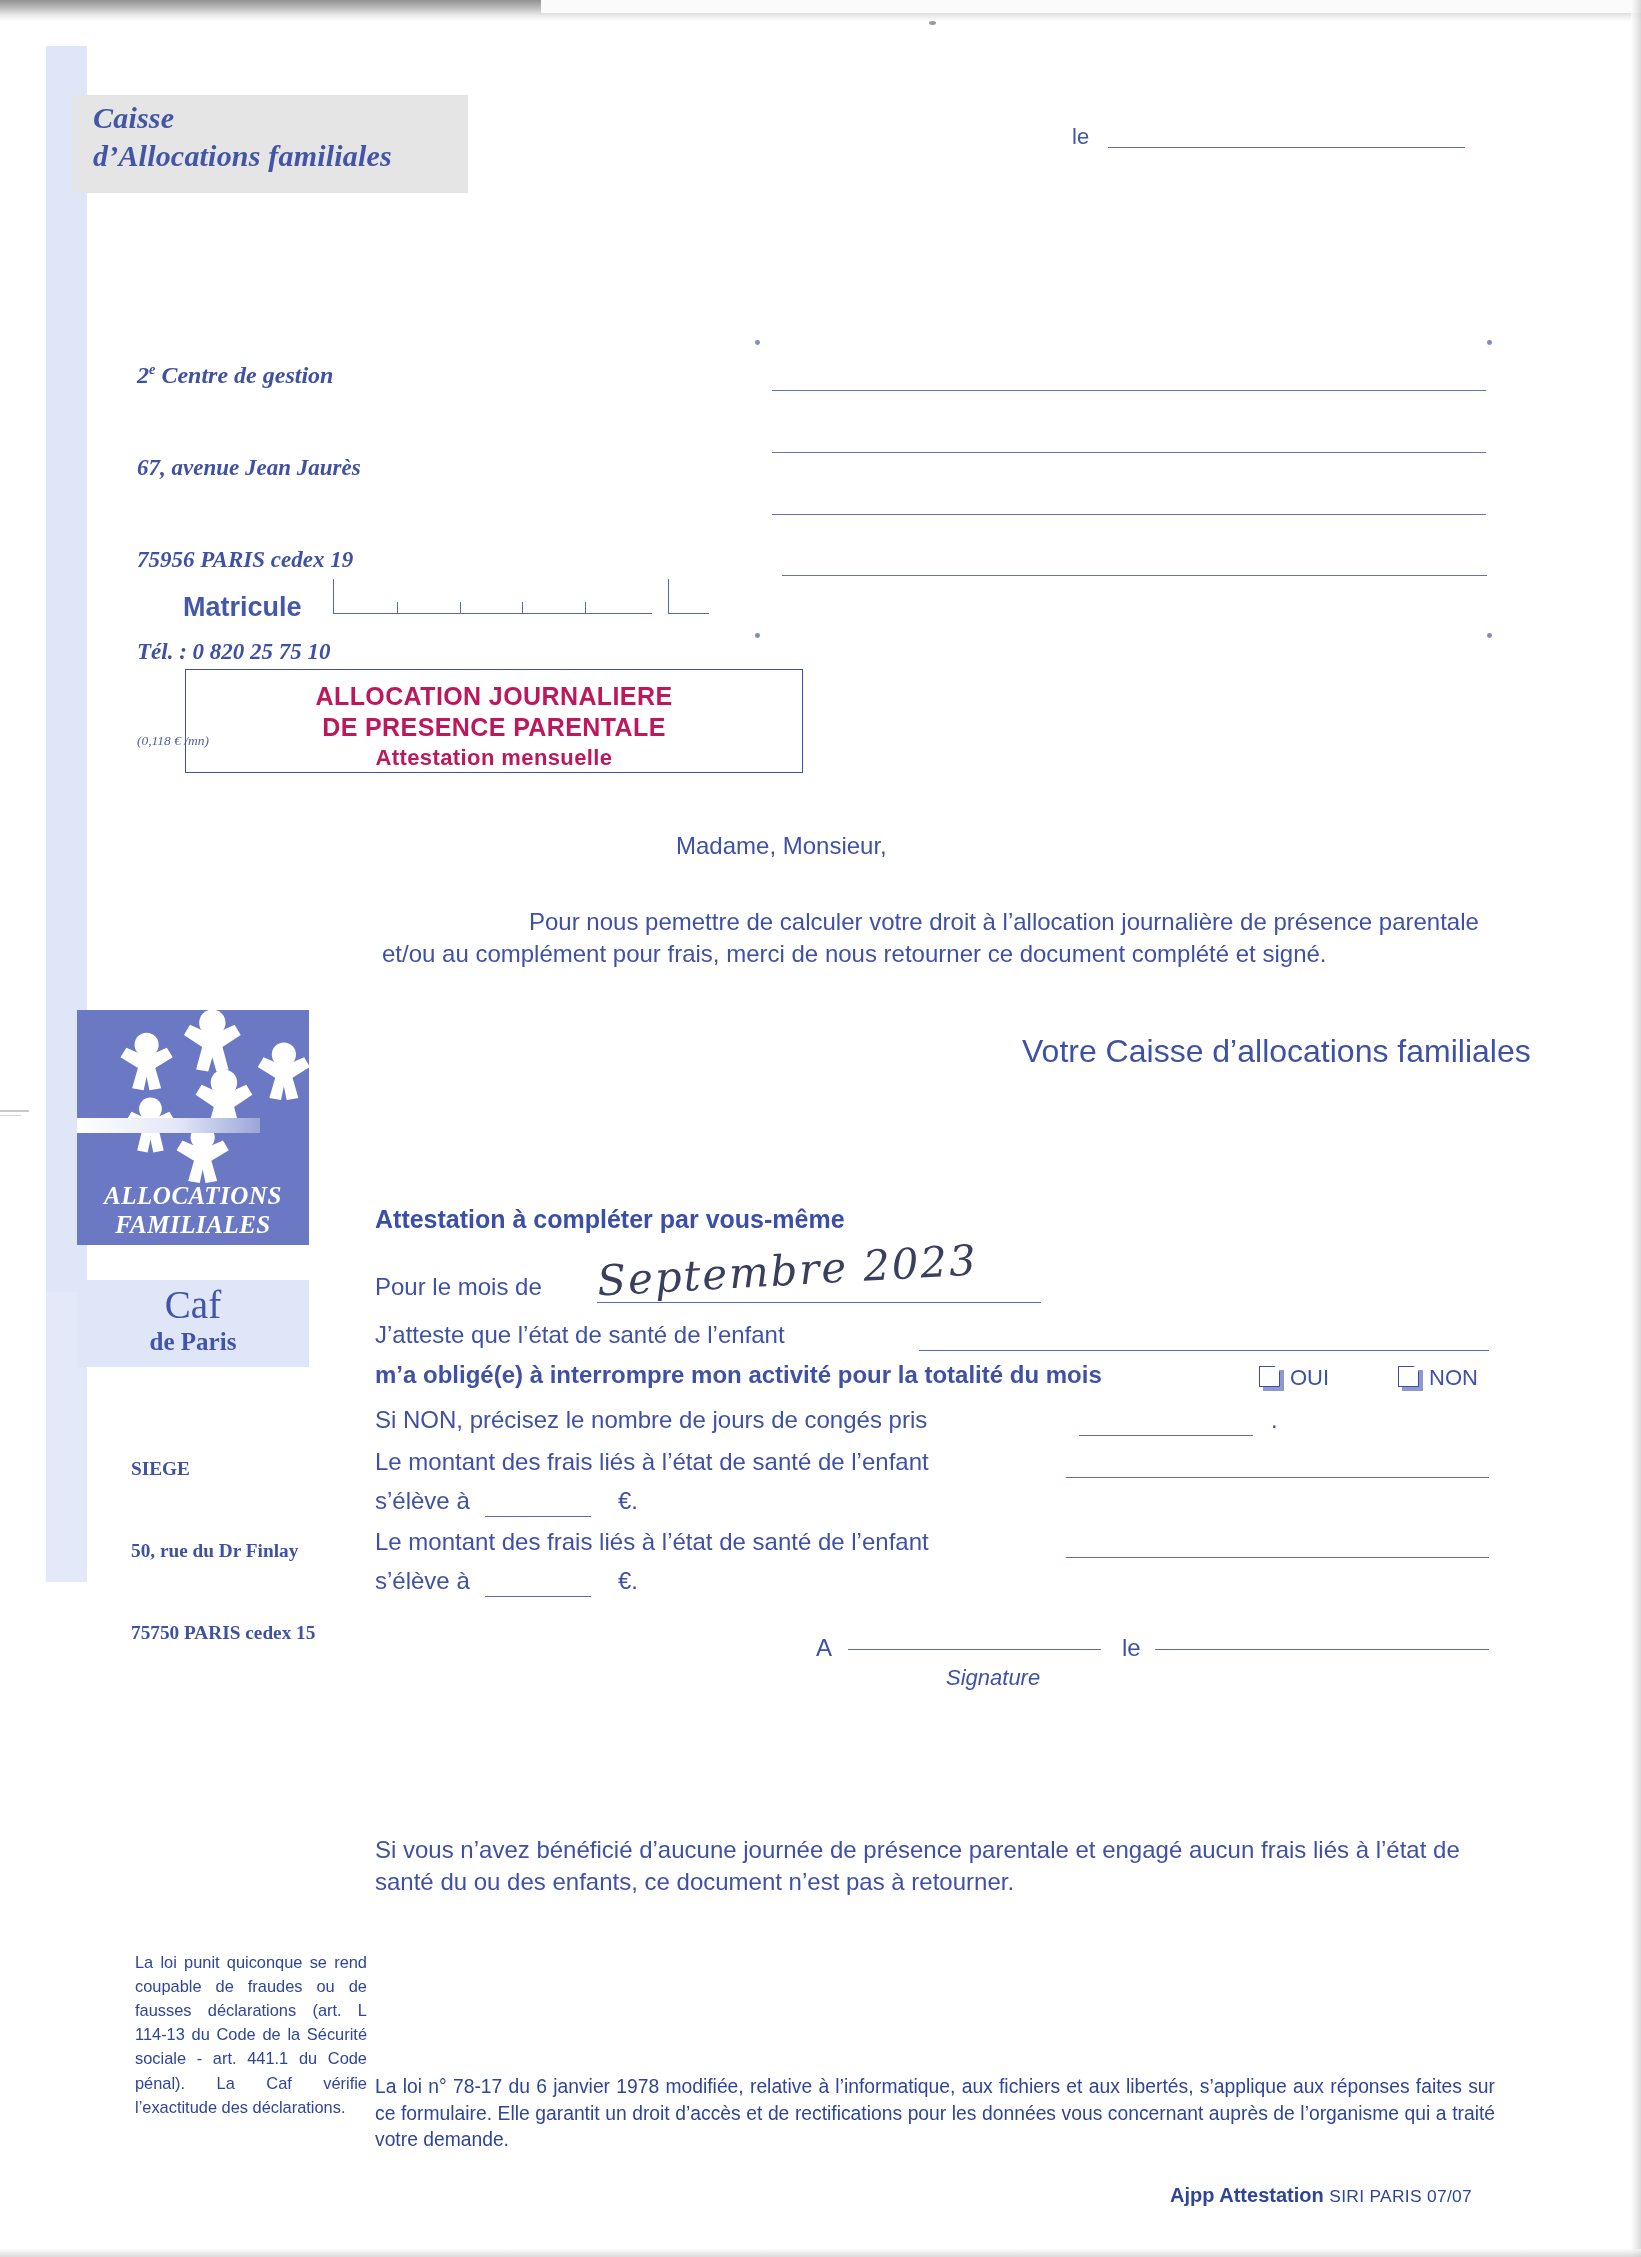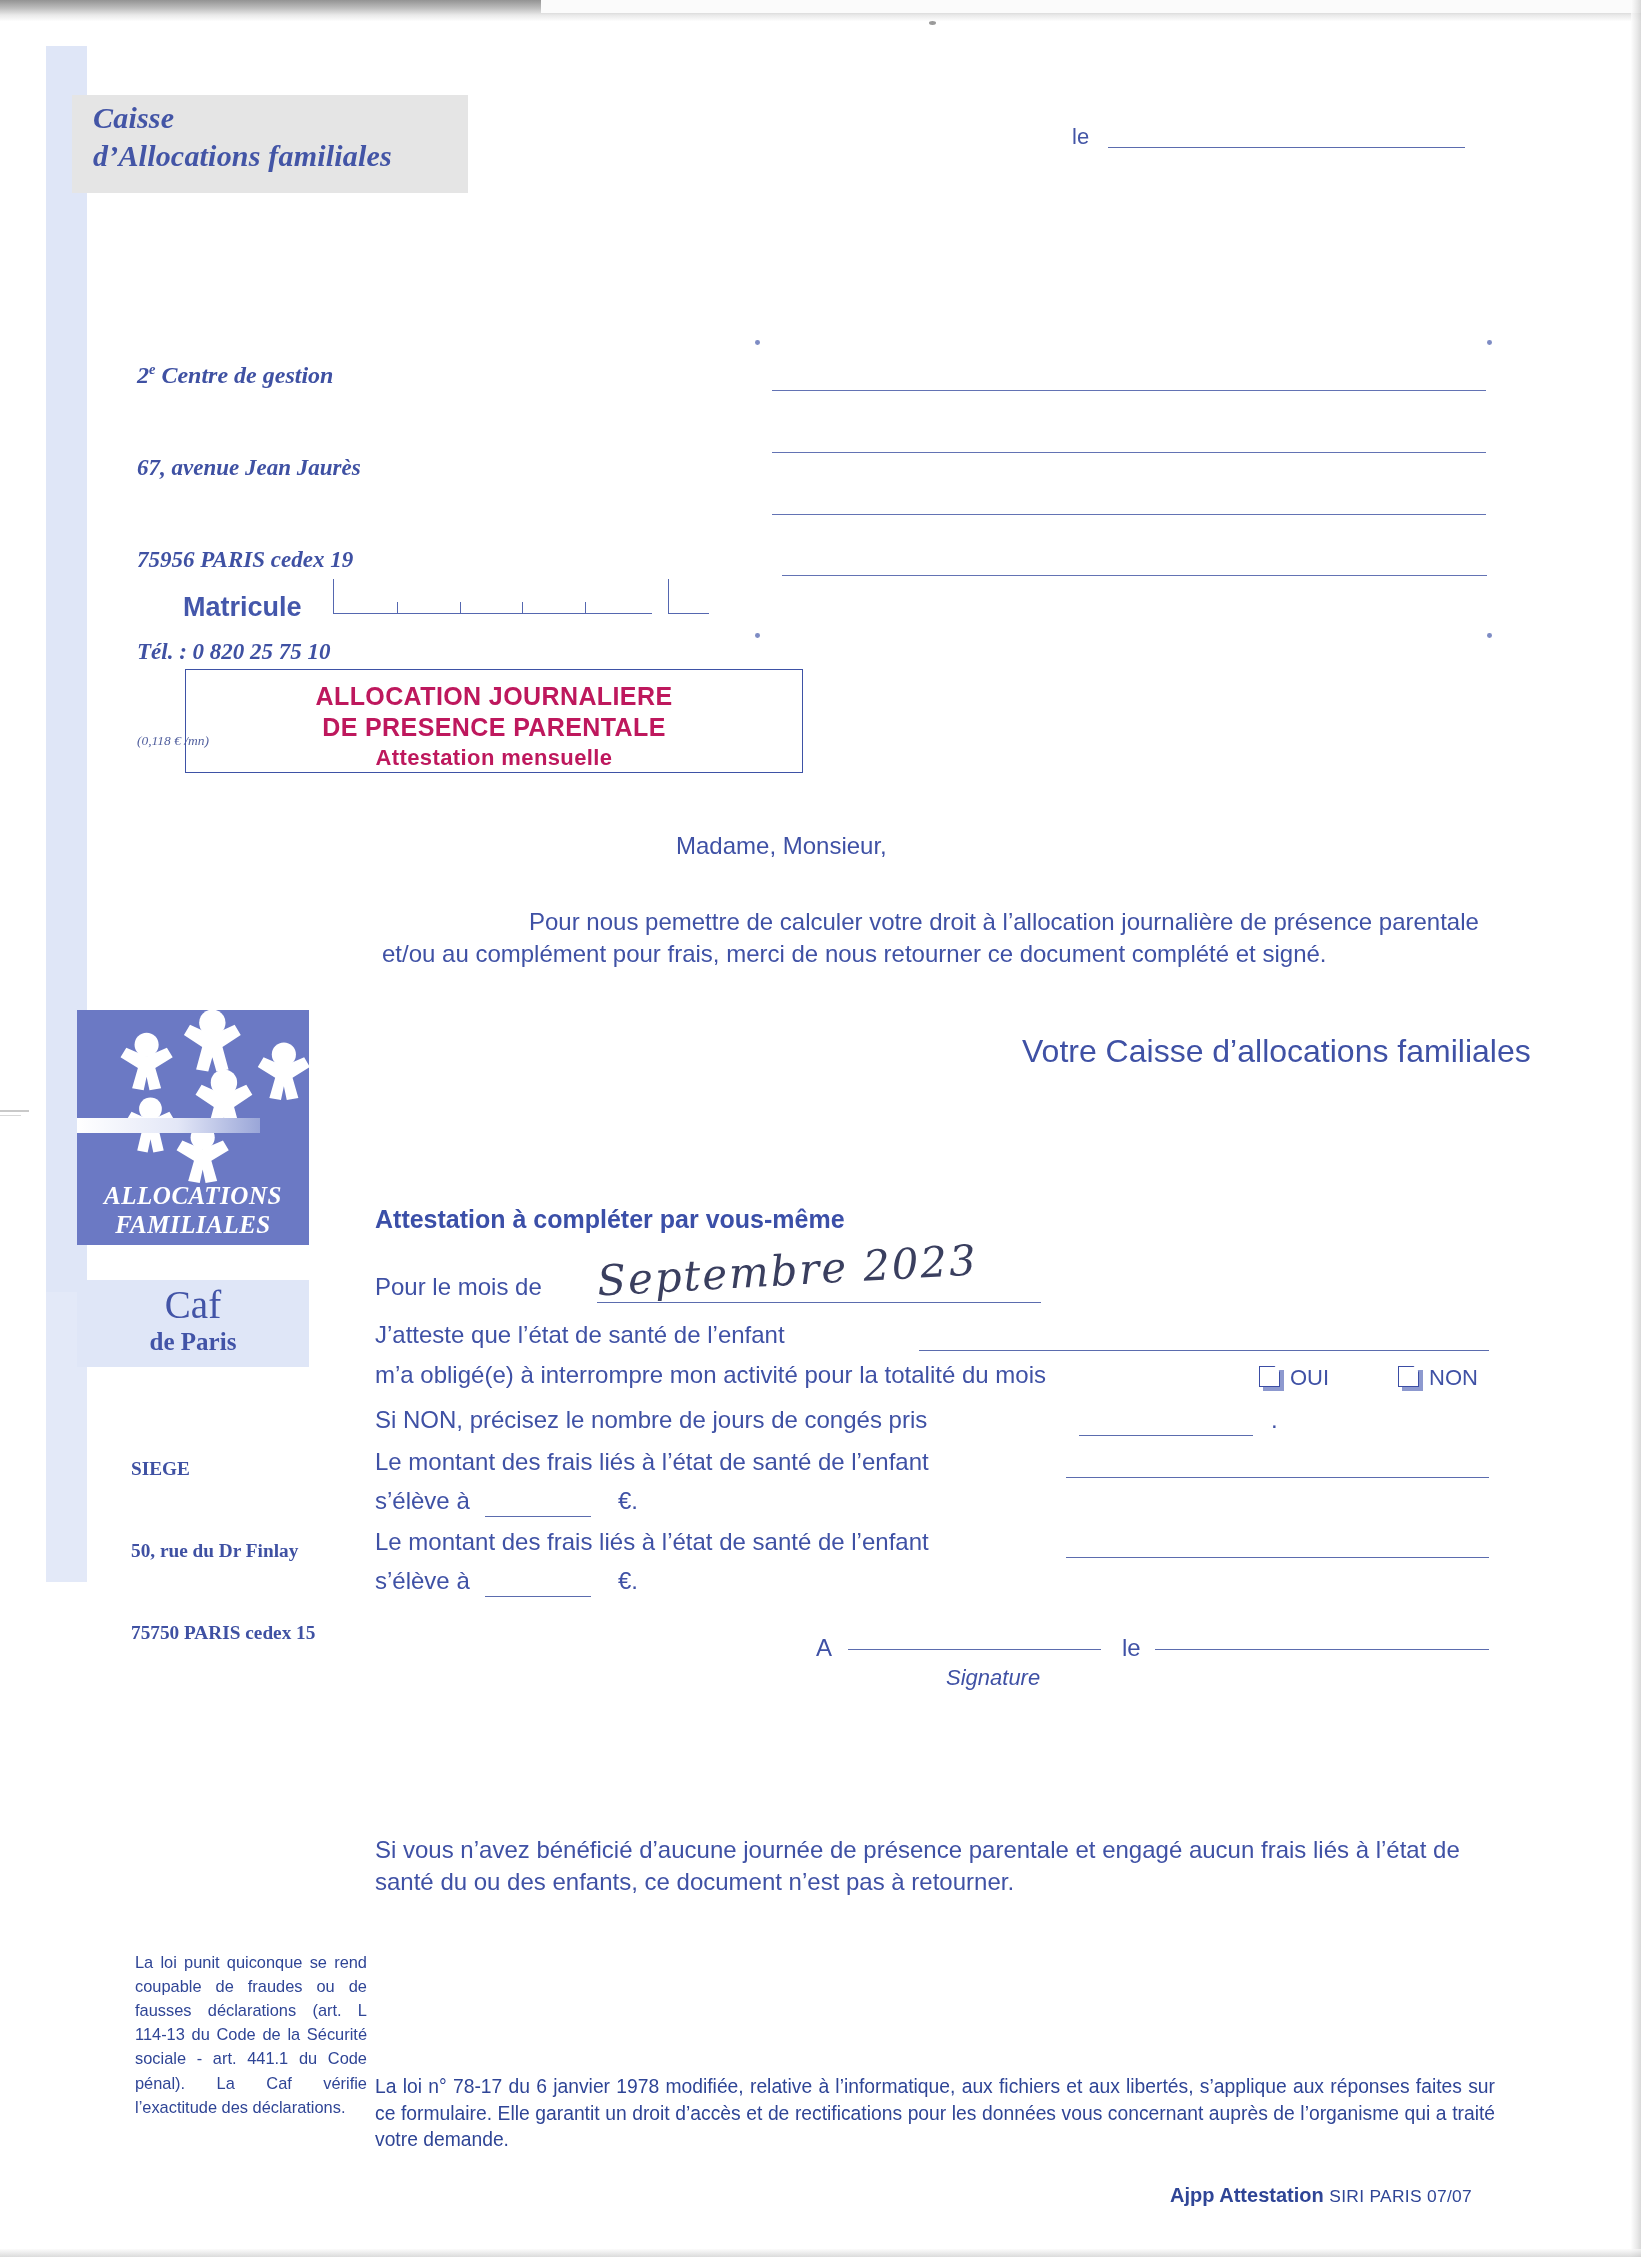--- a/index.html
+++ b/index.html
@@ -492,21 +492,21 @@
 
   <div class="form-head">Attestation à compléter par vous-même</div>
 
   <div class="f-row" style="top:1273px;"><span>Pour le mois de</span></div>
   <div class="rule" style="left:597px; top:1302px; width:444px;"></div>
   <div class="handwriting">Septembre 2023</div>
 
   <div class="f-row" style="top:1321px;"><span>J’atteste que l’état de santé de l’enfant</span></div>
   <div class="rule" style="left:919px; top:1350px; width:570px;"></div>
 
-  <div class="f-row" style="top:1361px;"><span>m’a obligé(e) à interrompre mon activité pour la totalité du mois</span></div>
+  <div class="f-row" style="top:1361px;font-weight:bold;"><span>m’a obligé(e) à interrompre mon activité pour la totalité du mois</span></div>
 
   <div class="chk-shadow" style="left:1263px; top:1370px;"></div>
   <div class="chk" style="left:1259px; top:1366px;"></div>
   <div class="chk-label" style="left:1290px; top:1365px;">OUI</div>
 
   <div class="chk-shadow" style="left:1402px; top:1370px;"></div>
   <div class="chk" style="left:1398px; top:1366px;"></div>
   <div class="chk-label" style="left:1429px; top:1365px;">NON</div>
 
   <div class="f-row" style="top:1406px;"><span>Si NON, précisez le nombre de jours de congés pris</span></div>

